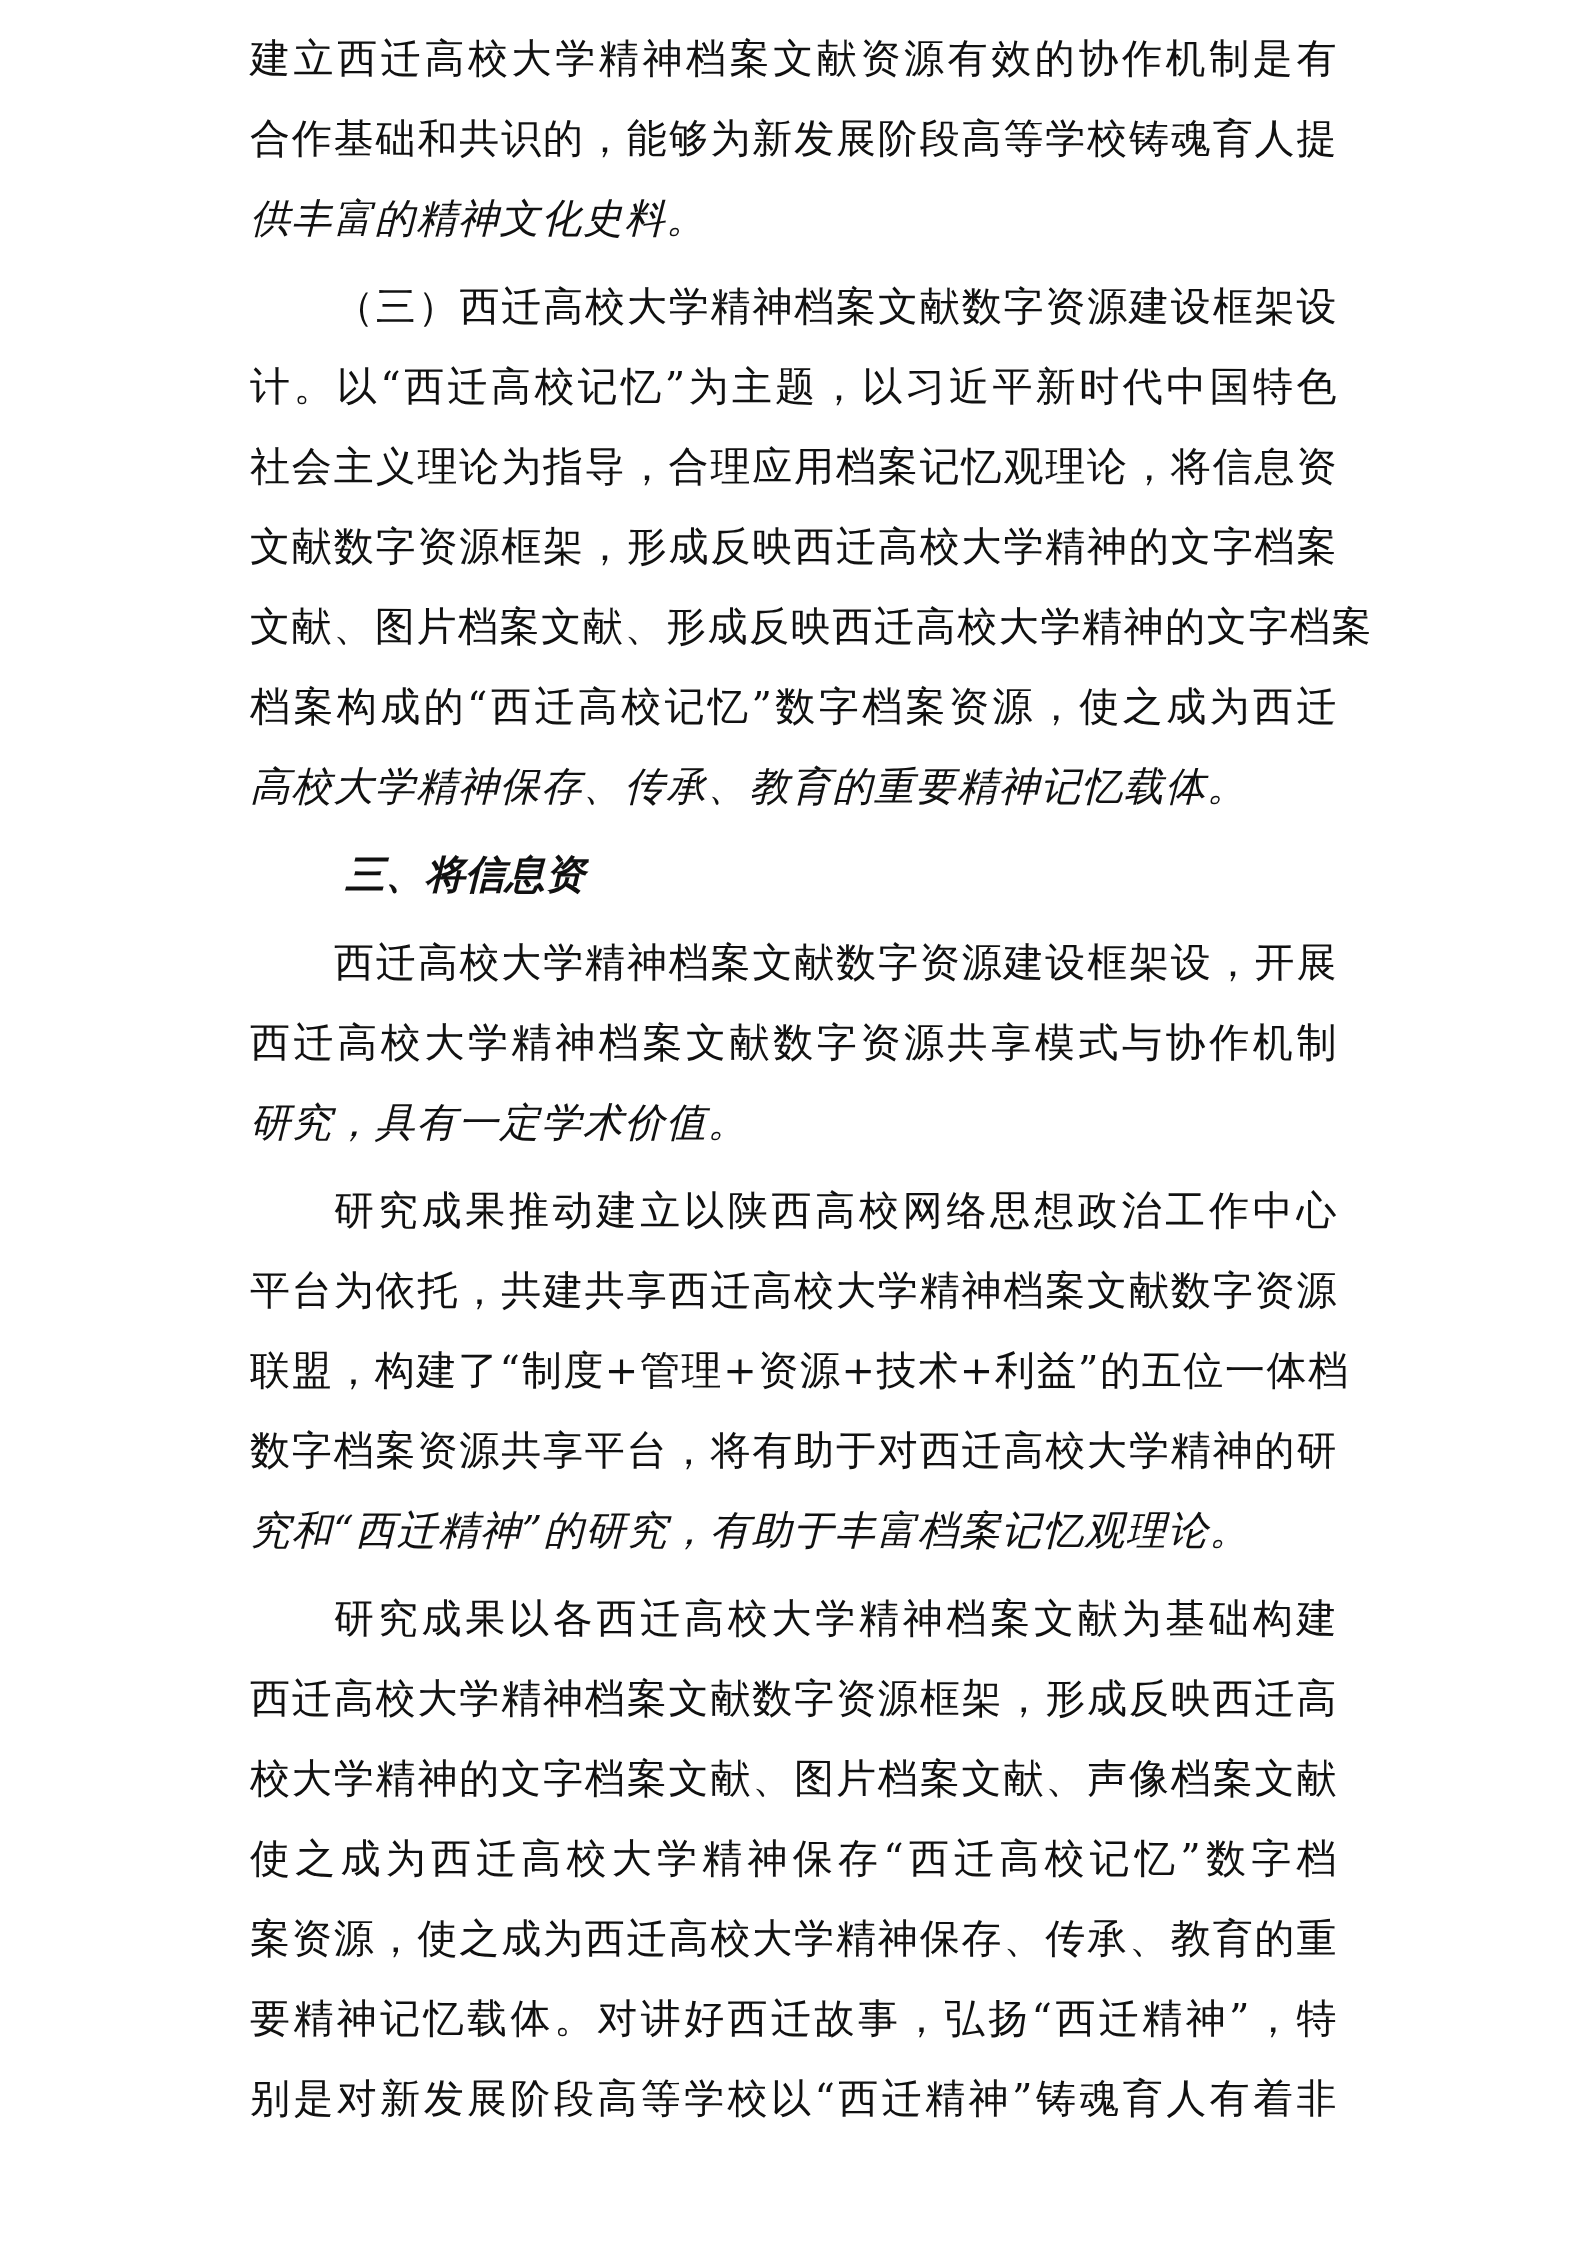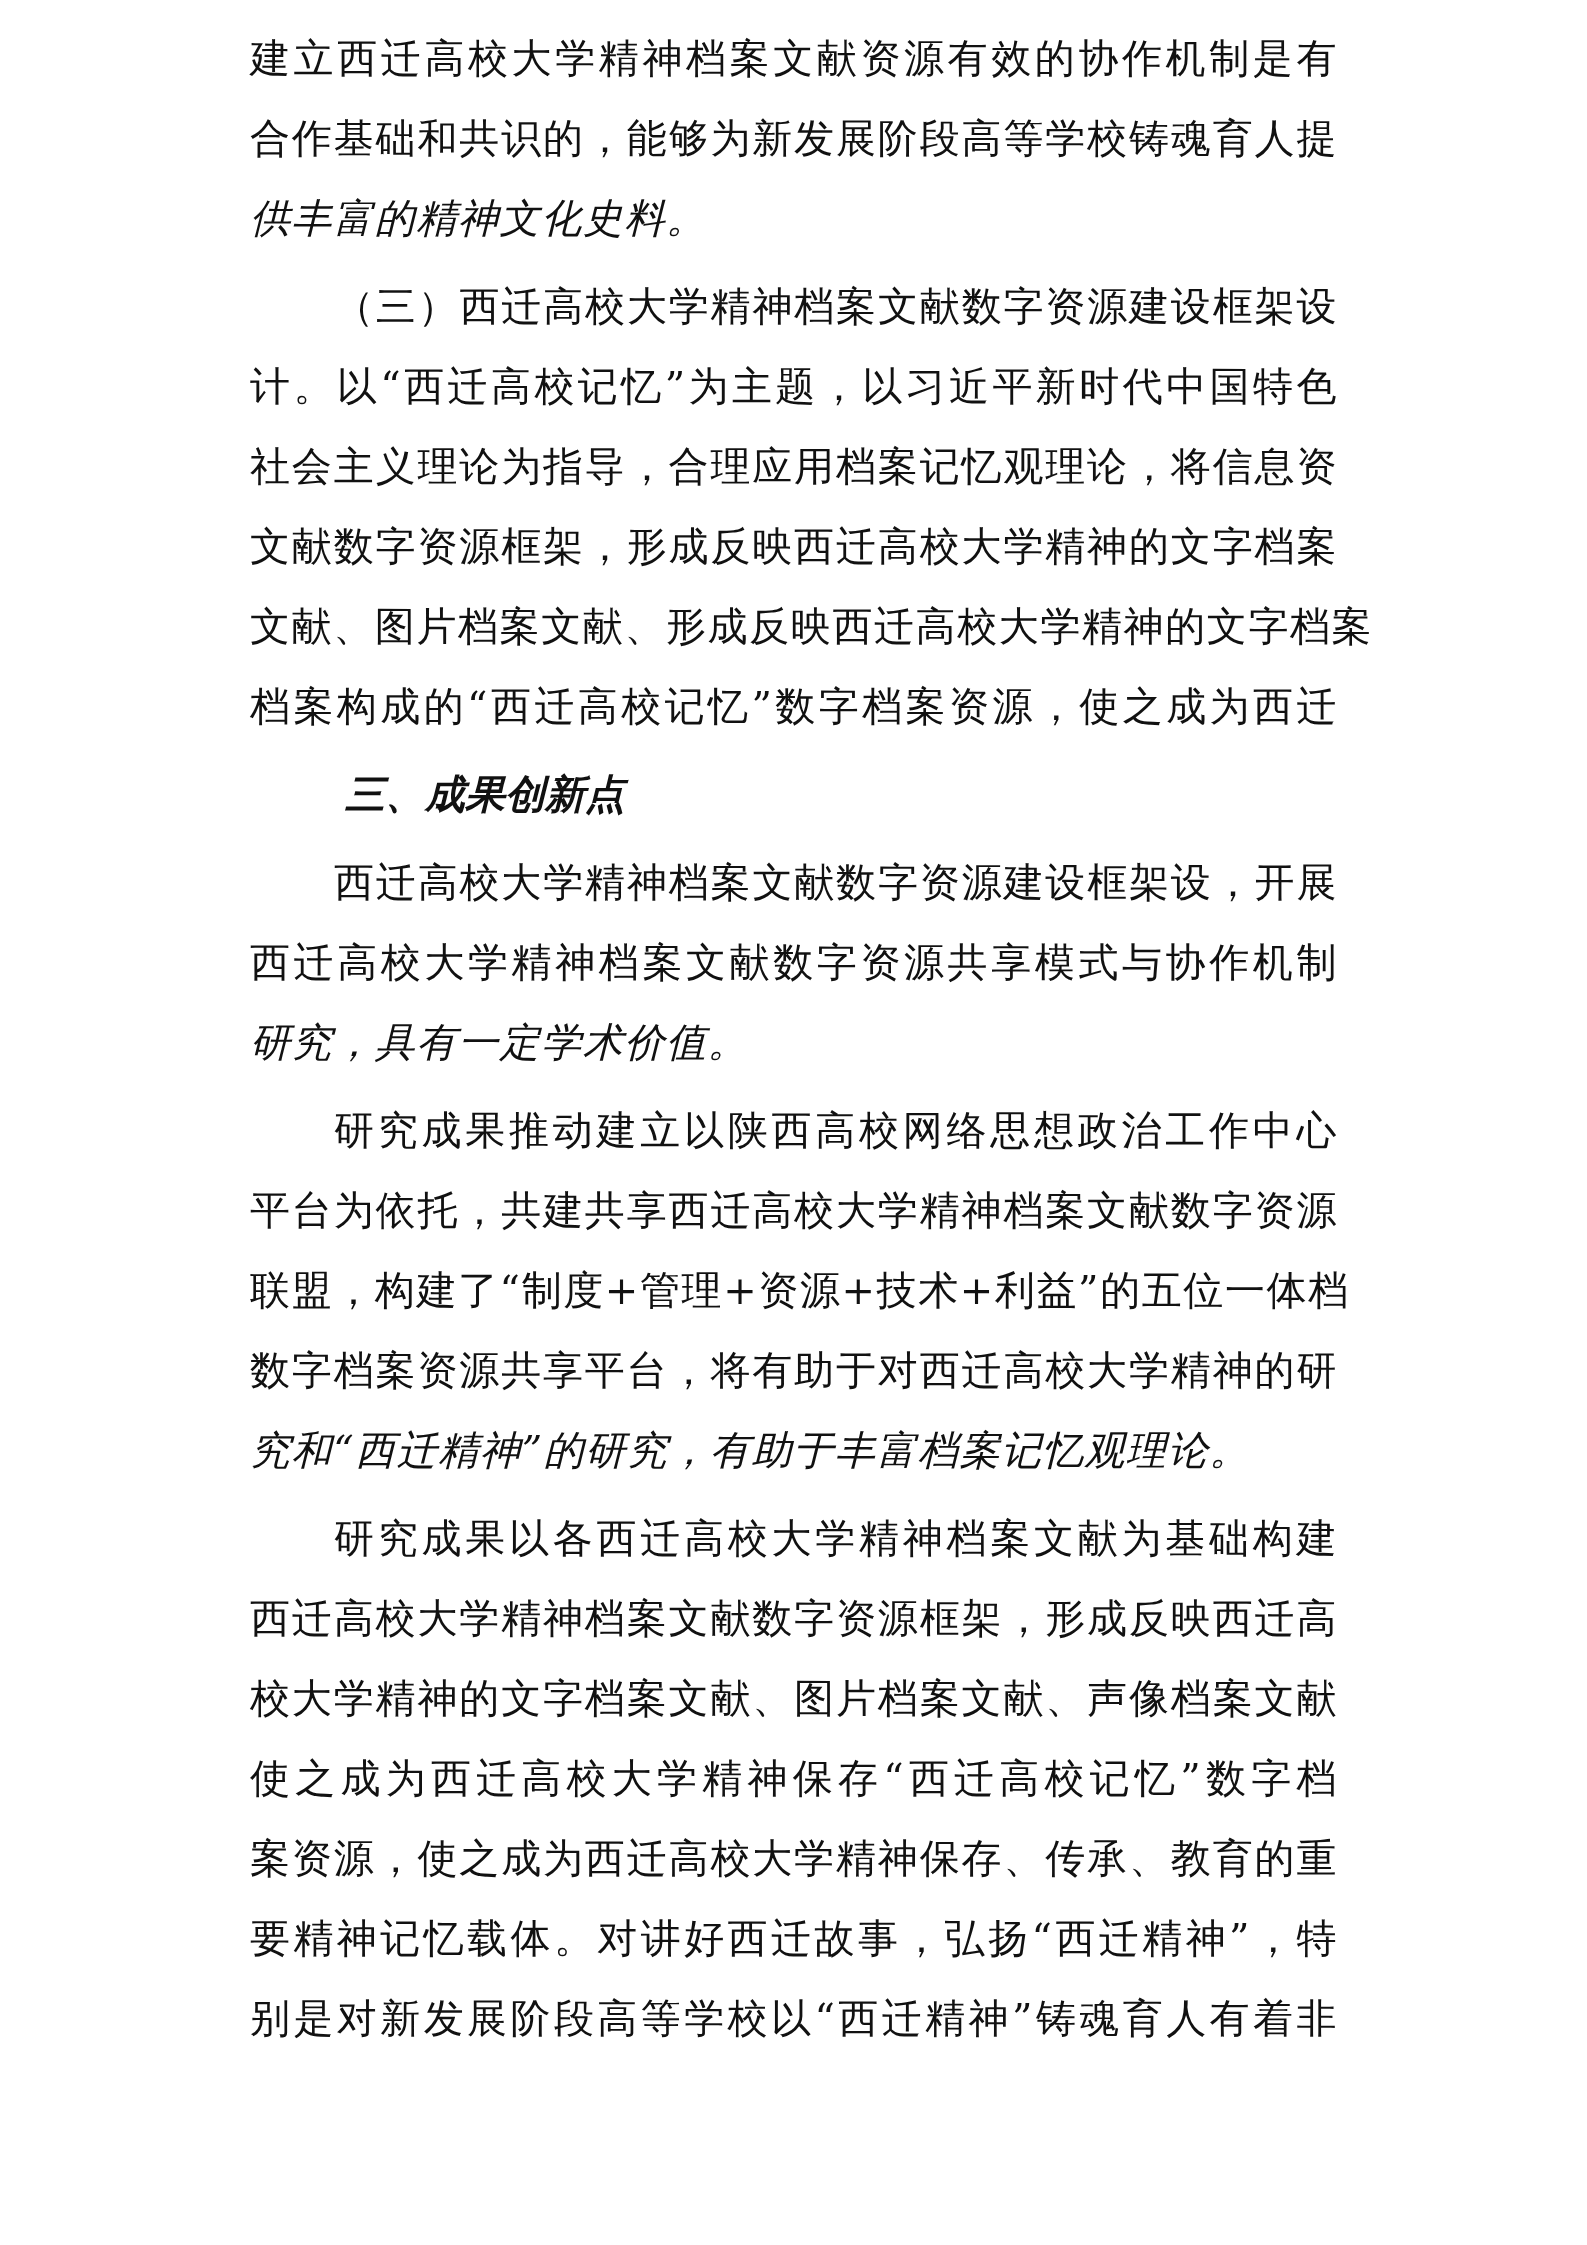--- a/index.html
+++ b/index.html
@@ -64,24 +64,25 @@
     <span class="line last">供丰富的精神文化史料。</span>
   </div>
 
   <div class="para">
     <span class="line indent bold">（三）西迁高校大学精神档案文献数字资源建设框架设</span>
     <span class="line"><span class="bold">计。</span><span>以“西迁高校记忆”为主题，以习近平新时代中国特色</span></span>
     <span class="line">社会主义理论为指导，合理应用档案记忆观理论，将信息资</span>
     <span class="line">文献数字资源框架，形成反映西迁高校大学精神的文字档案</span>
     <span class="line">文献、图片档案文献、形成反映西迁高校大学精神的文字档案</span>
     <span class="line">档案构成的“西迁高校记忆”数字档案资源，使之成为西迁</span>
+    <span class="line last">高校大学精神保存、传承、教育的重要精神记忆载体。</span>
   </div>
 
   <div class="para">
-    <span class="line last heading">三、成果创新点</span>
+    <span class="line last heading">三、将信息资</span>
   </div>
 
   <div class="para">
     <span class="line indent">西迁高校大学精神档案文献数字资源建设框架设，开展</span>
     <span class="line">西迁高校大学精神档案文献数字资源共享模式与协作机制</span>
     <span class="line last">研究，具有一定学术价值。</span>
   </div>
 
   <div class="para">
     <span class="line indent">研究成果推动建立以陕西高校网络思想政治工作中心</span>

